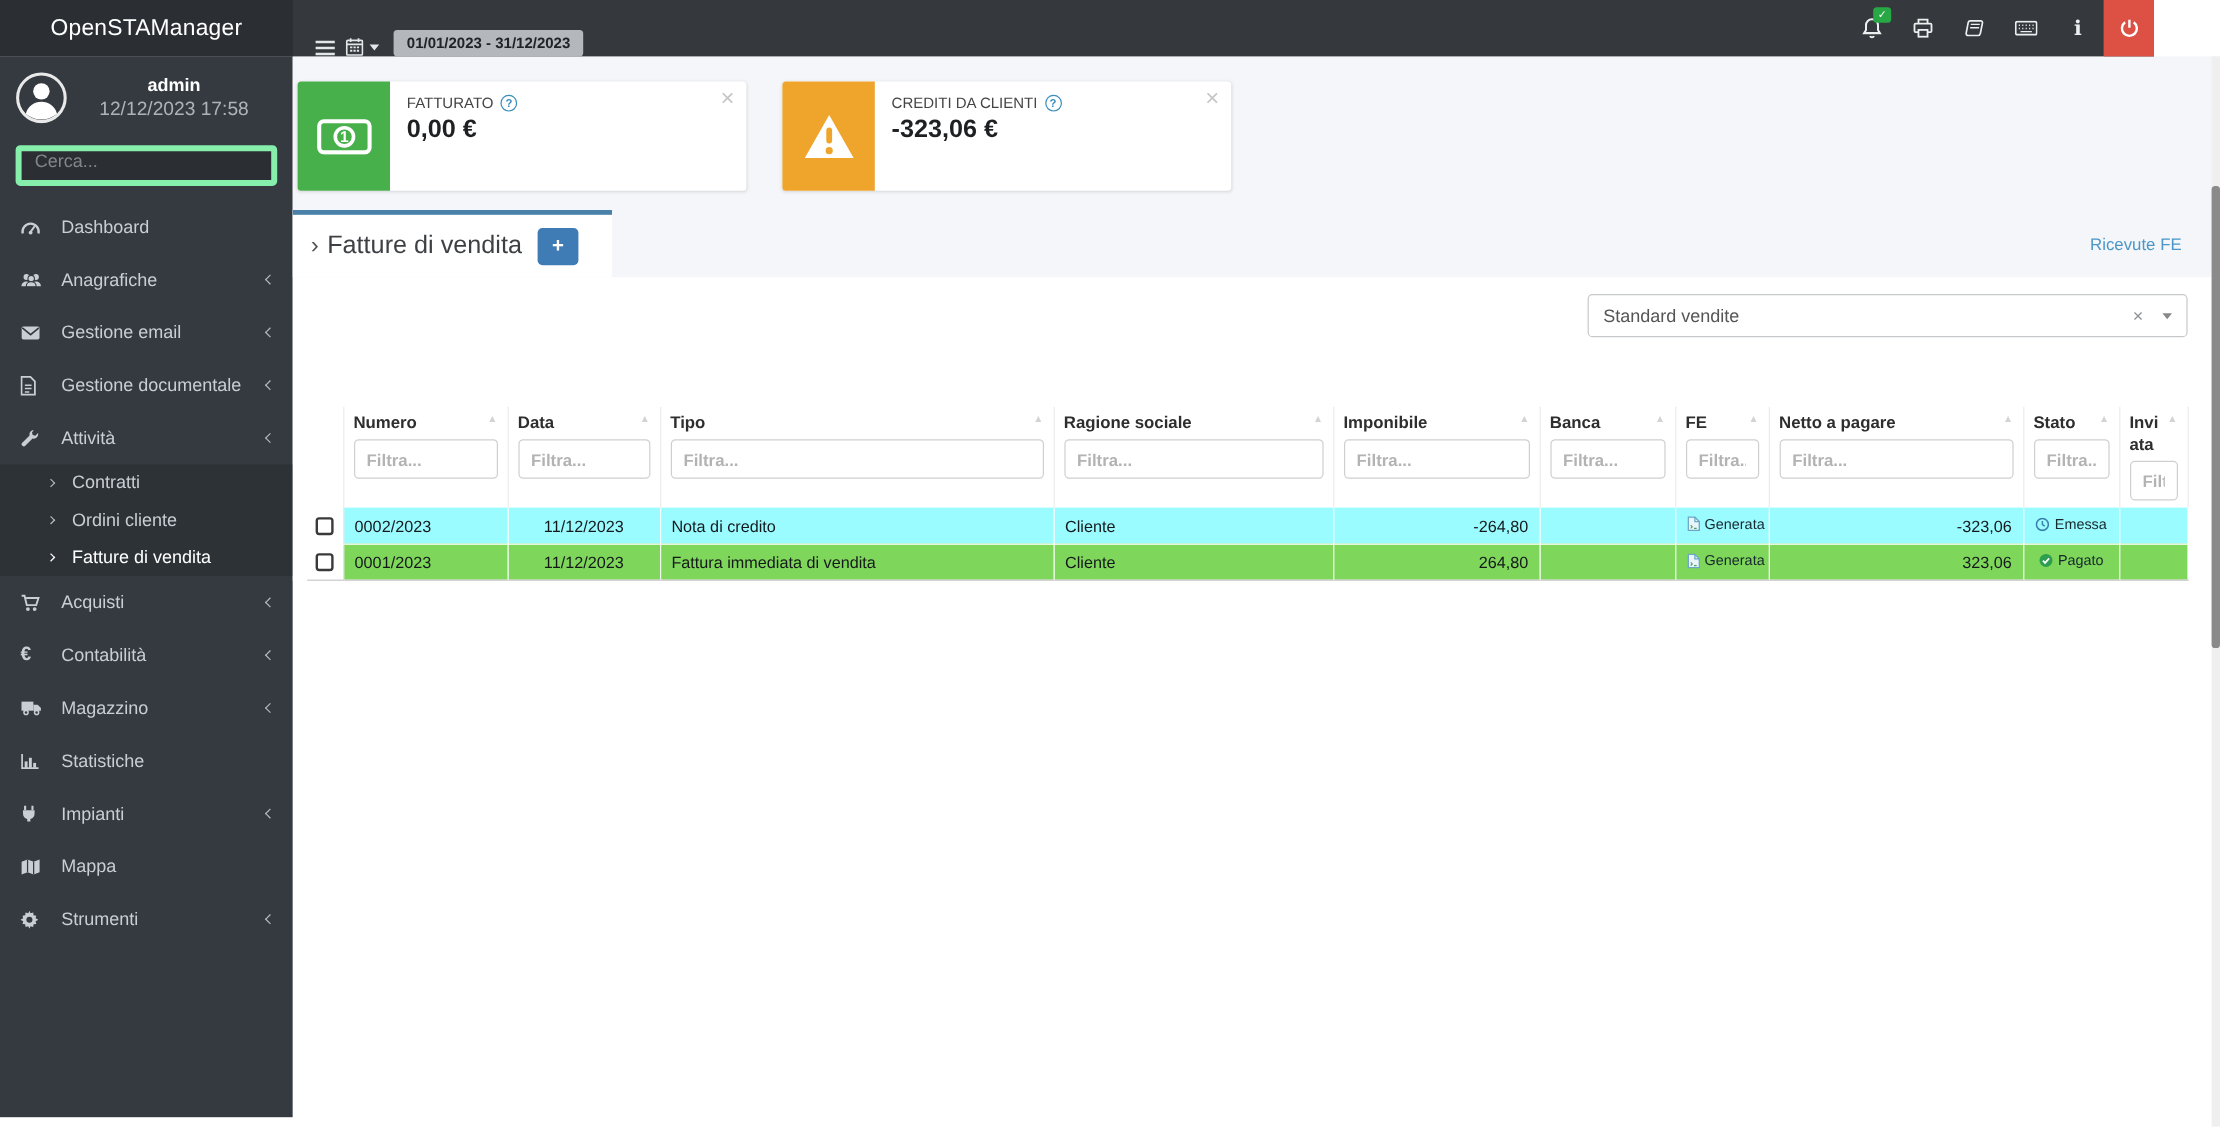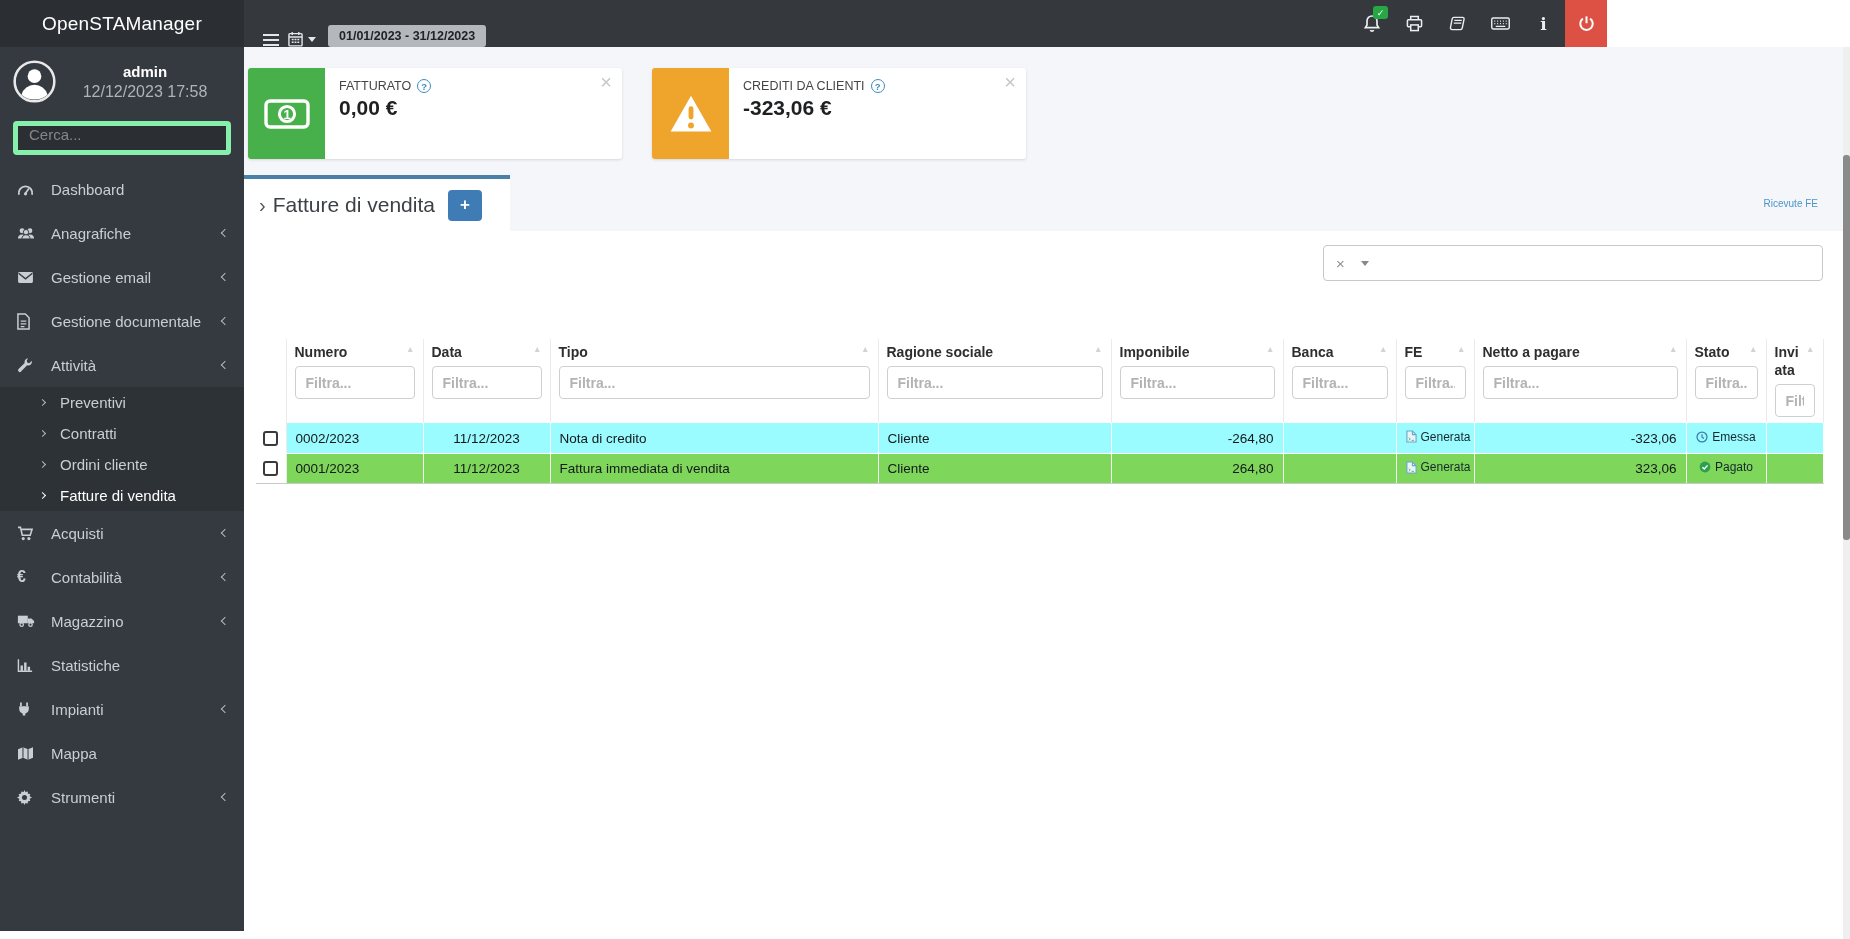--- a/index.html
+++ b/index.html
@@ -1,20 +1,20 @@
 <!DOCTYPE html>
 <html><head>
 <meta charset="utf-8">
 <style>
   * { box-sizing: border-box; margin: 0; padding: 0; }
   html,body { width:1850px; height:939px; overflow:hidden; }
   body { font-family:"Liberation Sans","DejaVu Sans",sans-serif; background:#fff; position:relative; color:#222; }
 
   
-  .topbar { position:absolute; top:0; left:0; width:1607px; height:47px; background:#35393d; display:flex; align-items:stretch; z-index:5; }
+  .topbar { position:absolute; top:0; left:0; width:1795px; height:47px; background:#35393d; display:flex; align-items:stretch; z-index:5; }
   .brand { width:244px; background:#2b2f33; color:#fff; font-size:19px; display:flex; align-items:center; justify-content:center; letter-spacing:.2px; }
   .topbar-left { display:flex; align-items:flex-end; gap:8px; padding-left:18px; color:#e4e6e8; }
   .tb-icon { display:flex; align-items:center; color:#e4e6e8; cursor:pointer; }
   .cal-group { display:flex; align-items:center; gap:5px; }
   .caret-down { width:0; height:0; border-left:4px solid transparent; border-right:4px solid transparent; border-top:5px solid #e4e6e8; }
   .date-badge { background:#b4b8bc; color:#202428; font-weight:bold; font-size:12.5px; padding:4px 11px; border-radius:3px; margin-left:4px; }
   .topbar-right { margin-left:auto; display:flex; align-items:stretch; }
   .top-icon { width:43px; display:flex; align-items:center; justify-content:center; position:relative; color:#eceeef; cursor:pointer; }
   .notif-badge { position:absolute; top:6px; right:5px; background:#28a745; border-radius:3px; min-width:15px; height:13px; color:#fff; font-size:9px; display:flex; align-items:center; justify-content:center; font-weight:bold; }
   .power-btn { width:42px; background:#dd5145; display:flex; align-items:center; justify-content:center; cursor:pointer; }
@@ -55,21 +55,21 @@
   .card-label { font-size:12.5px; color:#454545; display:flex; align-items:center; gap:6px; }
   .qmark { width:14px; height:14px; border:1px solid #3b8dbc; color:#3b8dbc; border-radius:50%; font-size:9.5px; display:inline-flex; align-items:center; justify-content:center; font-weight:bold; }
   .card-value { font-size:21px; font-weight:bold; color:#1e2022; margin-top:3px; }
   .card-close { position:absolute; top:2px; right:10px; color:#c6c6c6; font-size:20px; cursor:pointer; line-height:1.2; }
 
   .tab-row { position:absolute; bottom:0; left:0; width:100%; height:56px; display:flex; }
   .tab { width:266px; height:56px; background:#fff; border-top:4px solid #4a81a8; display:flex; align-items:center; padding-left:15px; }
   .tab-chev { color:#555; font-size:20px; margin-right:7px; }
   .tab-title { font-size:21px; color:#3d4145; }
   .add-btn { margin-left:13px; width:34px; height:31px; background:#3f7cb5; border-radius:4px; color:#fff; font-size:17px; font-weight:bold; display:flex; align-items:center; justify-content:center; cursor:pointer; }
-  .right-link { margin-left:auto; margin-right:32px; align-self:center; color:#4a96c9; font-size:10px; cursor:pointer; }
+  .right-link { margin-left:auto; margin-right:32px; align-self:center; color:#4a96c9; font-size:14px; cursor:pointer; }
 
   .panel { background:#fff; padding-top:14px; }
   .select2 { margin-left:1079px; width:500px; height:36px; border:1px solid #c6c9cc; border-radius:4px; background:#fff; display:flex; align-items:center; padding:0 12px; }
   .select2-val { flex:1; color:#555; font-size:15px; }
   .select2-clear { color:#8d9296; font-size:15px; margin-right:16px; cursor:pointer; }
   .select2-caret { width:0; height:0; border-left:4.5px solid transparent; border-right:4.5px solid transparent; border-top:5.5px solid #888; cursor:pointer; }
 
   
   table.tbl { margin-left:12px; margin-top:58px; width:1567px; border-collapse:collapse; table-layout:fixed; }
   .tbl th { vertical-align:top; text-align:left; padding:4px 8px 6px; border-right:1px solid #ebebeb; }
@@ -226,24 +226,20 @@
             <path d="M12.6 1.4a4.2 4.2 0 0 0-4 5.3L2 13.3a2 2 0 1 0 2.8 2.8l6.6-6.7a4.2 4.2 0 0 0 5.2-5.2L13.9 6.9l-2.4-.6-.6-2.4z" fill="currentColor"></path>
           </svg>
         </span>
       <span class="mi-label">Attività</span>
       <span class="chev chev-left"></span>
     </div>
 
     <div class="menu-open">
       <div class="submenu-item">
         <span class="chev chev-right"></span>
-        <span>Preventivi</span>
-      </div>
-      <div class="submenu-item">
-        <span class="chev chev-right"></span>
         <span>Contratti</span>
       </div>
       <div class="submenu-item">
         <span class="chev chev-right"></span>
         <span>Ordini cliente</span>
       </div>
       <div class="submenu-item active">
         <span class="chev chev-right"></span>
         <span>Fatture di vendita</span>
       </div>
@@ -366,20 +362,21 @@
         <span class="tab-chev">›</span>
         <span class="tab-title">Fatture di vendita</span>
         <span class="add-btn">+</span>
       </div>
       <span class="right-link">Ricevute FE</span>
     </div>
   </div>
 
   <div class="panel">
     <div class="select2">
+      <span class="select2-val">Standard vendite</span>
       <span class="select2-clear">×</span>
       <span class="select2-caret"></span>
     </div>
 
     <table class="tbl">
       <colgroup>
         <col style="width:30px">
           <col style="width:137px">
           <col style="width:127px">
           <col style="width:328px">

